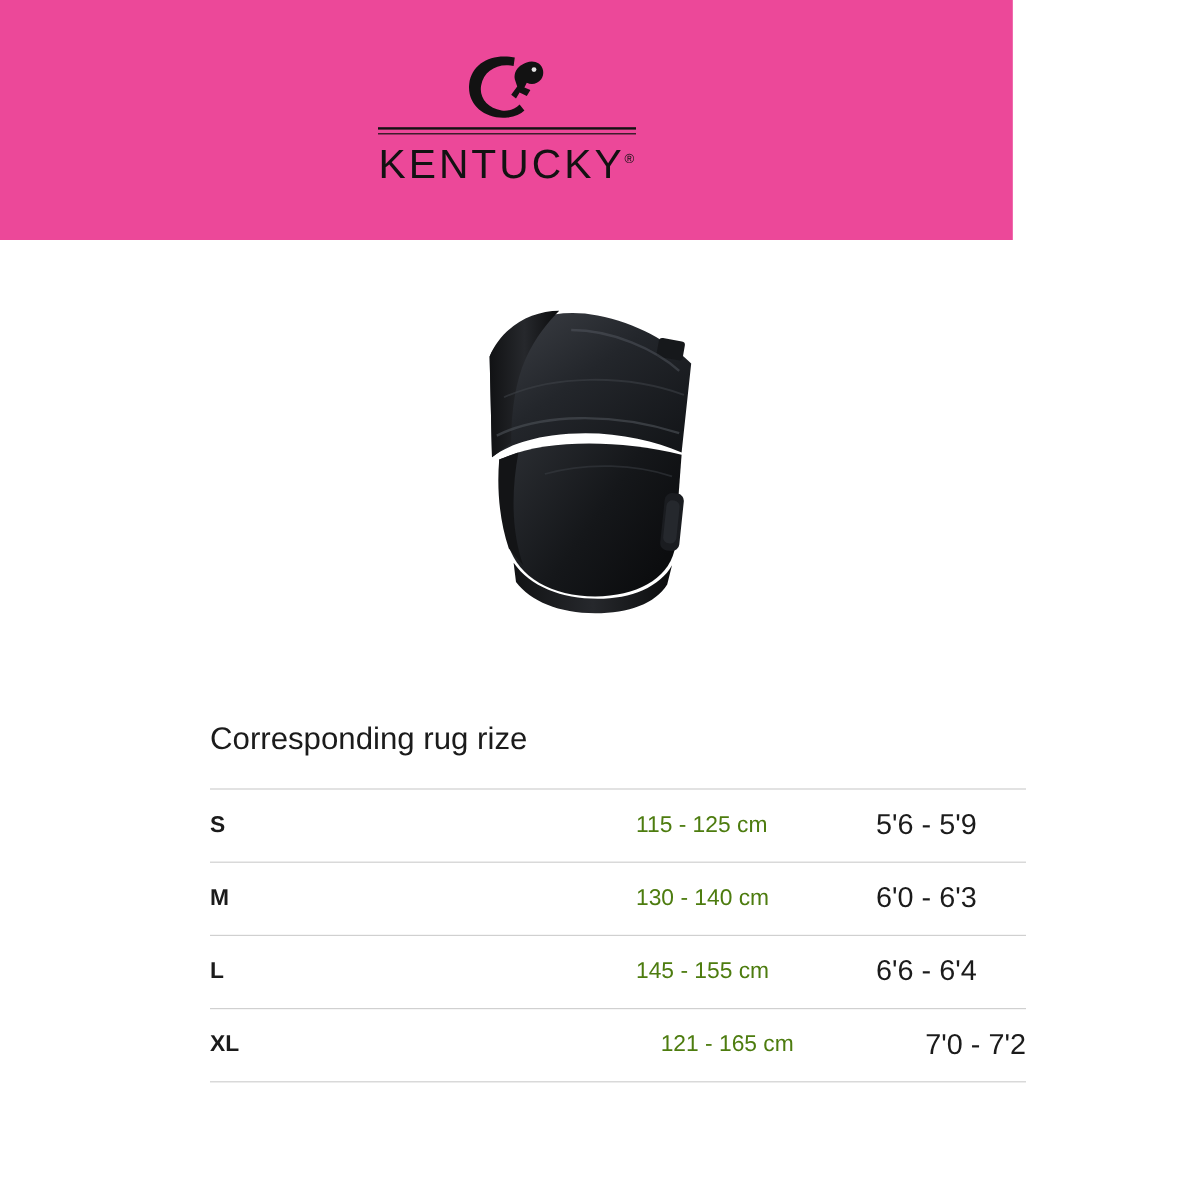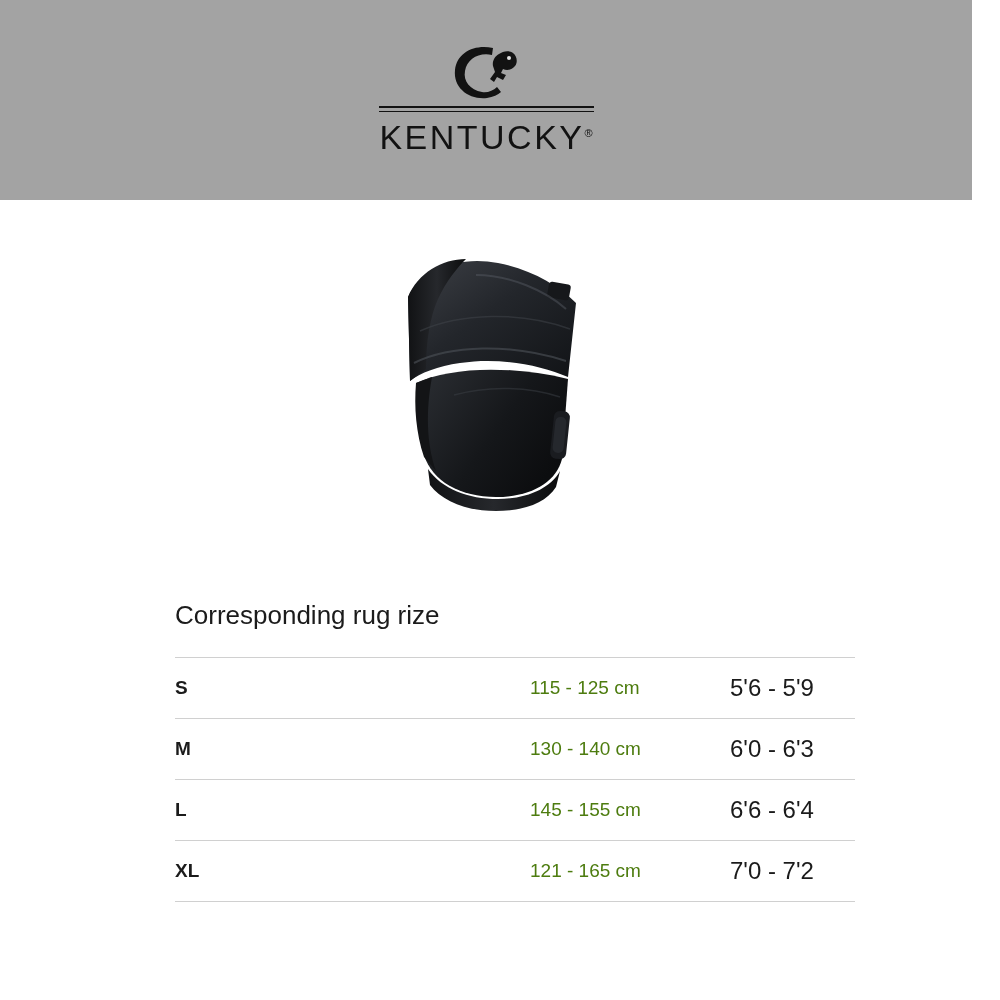--- a/index.html
+++ b/index.html
@@ -18,23 +18,23 @@
     position: relative;
     width: 1000px;
     height: 1000px;
     background: #ffffff;
   }
   
   .header-band {
     position: absolute;
     left: 0;
     top: 0;
-    width: 972px;
+    width: 844px;
     height: 200px;
-    background: #a3a3a3;
+    background: #ec4899;
   }
   .logo-wrap {
     position: absolute;
     left: 50%;
     top: 42px;
     transform: translateX(-50%);
     width: 260px;
     text-align: center;
   }
   .logo-mark {
@@ -115,20 +115,21 @@
     color: #1b1b1b;
   }
   .row {
     display: flex;
     align-items: center;
     height: 60px;
     border-top: 1px solid #d0d0d0;
   }
   .row:last-child {
     border-bottom: 1px solid #d0d0d0;
+    justify-content: space-between;
   }
   .c-size {
     width: 355px;
     font-size: 19px;
     font-weight: 700;
     color: #1b1b1b;
   }
   .c-cm {
     width: 200px;
     font-size: 19px;

